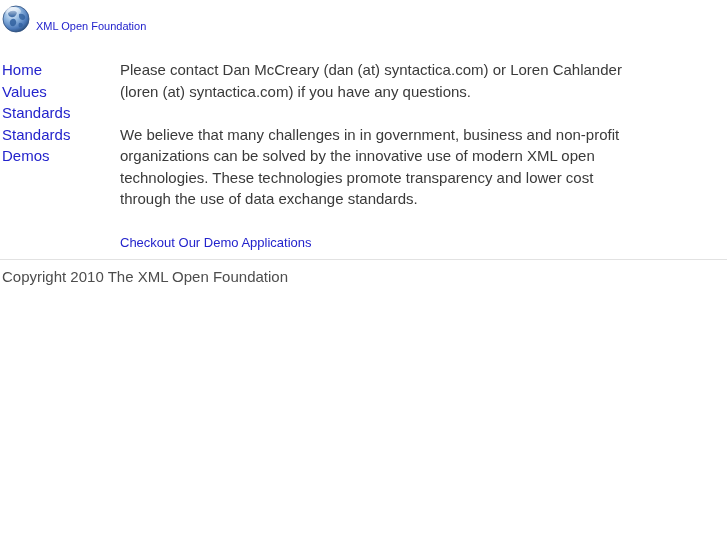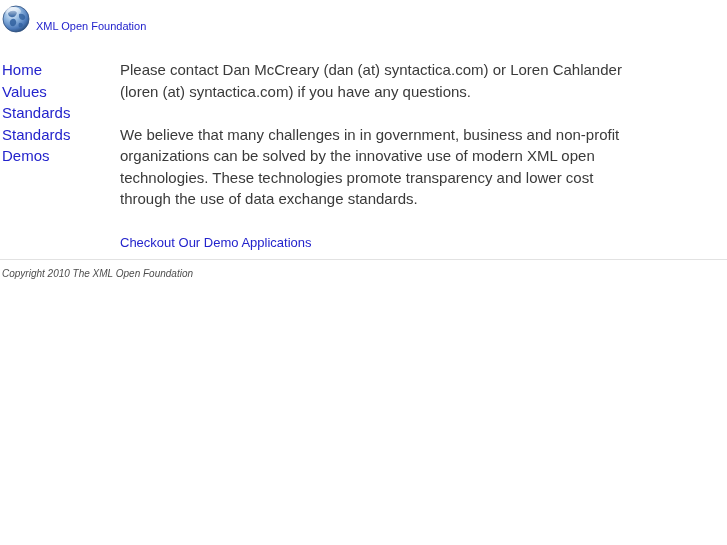--- a/index.html
+++ b/index.html
@@ -63,23 +63,22 @@
     line-height: 21.5px;
   }
   .divider {
     border: none;
     border-top: 1px solid #e2e2e2;
     margin: 5px 0 0 0;
     width: 727px;
   }
   .footer {
     padding: 8px 0 0 2px;
-    font-size: 10px;
+    font-size: 15px;
     color: #4d4d4d;
-    font-style: italic;
   }
 </style>
 </head>
 <body>
 
 <div class="header">
   <a class="logo-link">
     <span>
       <svg width="28" height="28" viewBox="0 0 28 28">
         <defs>

